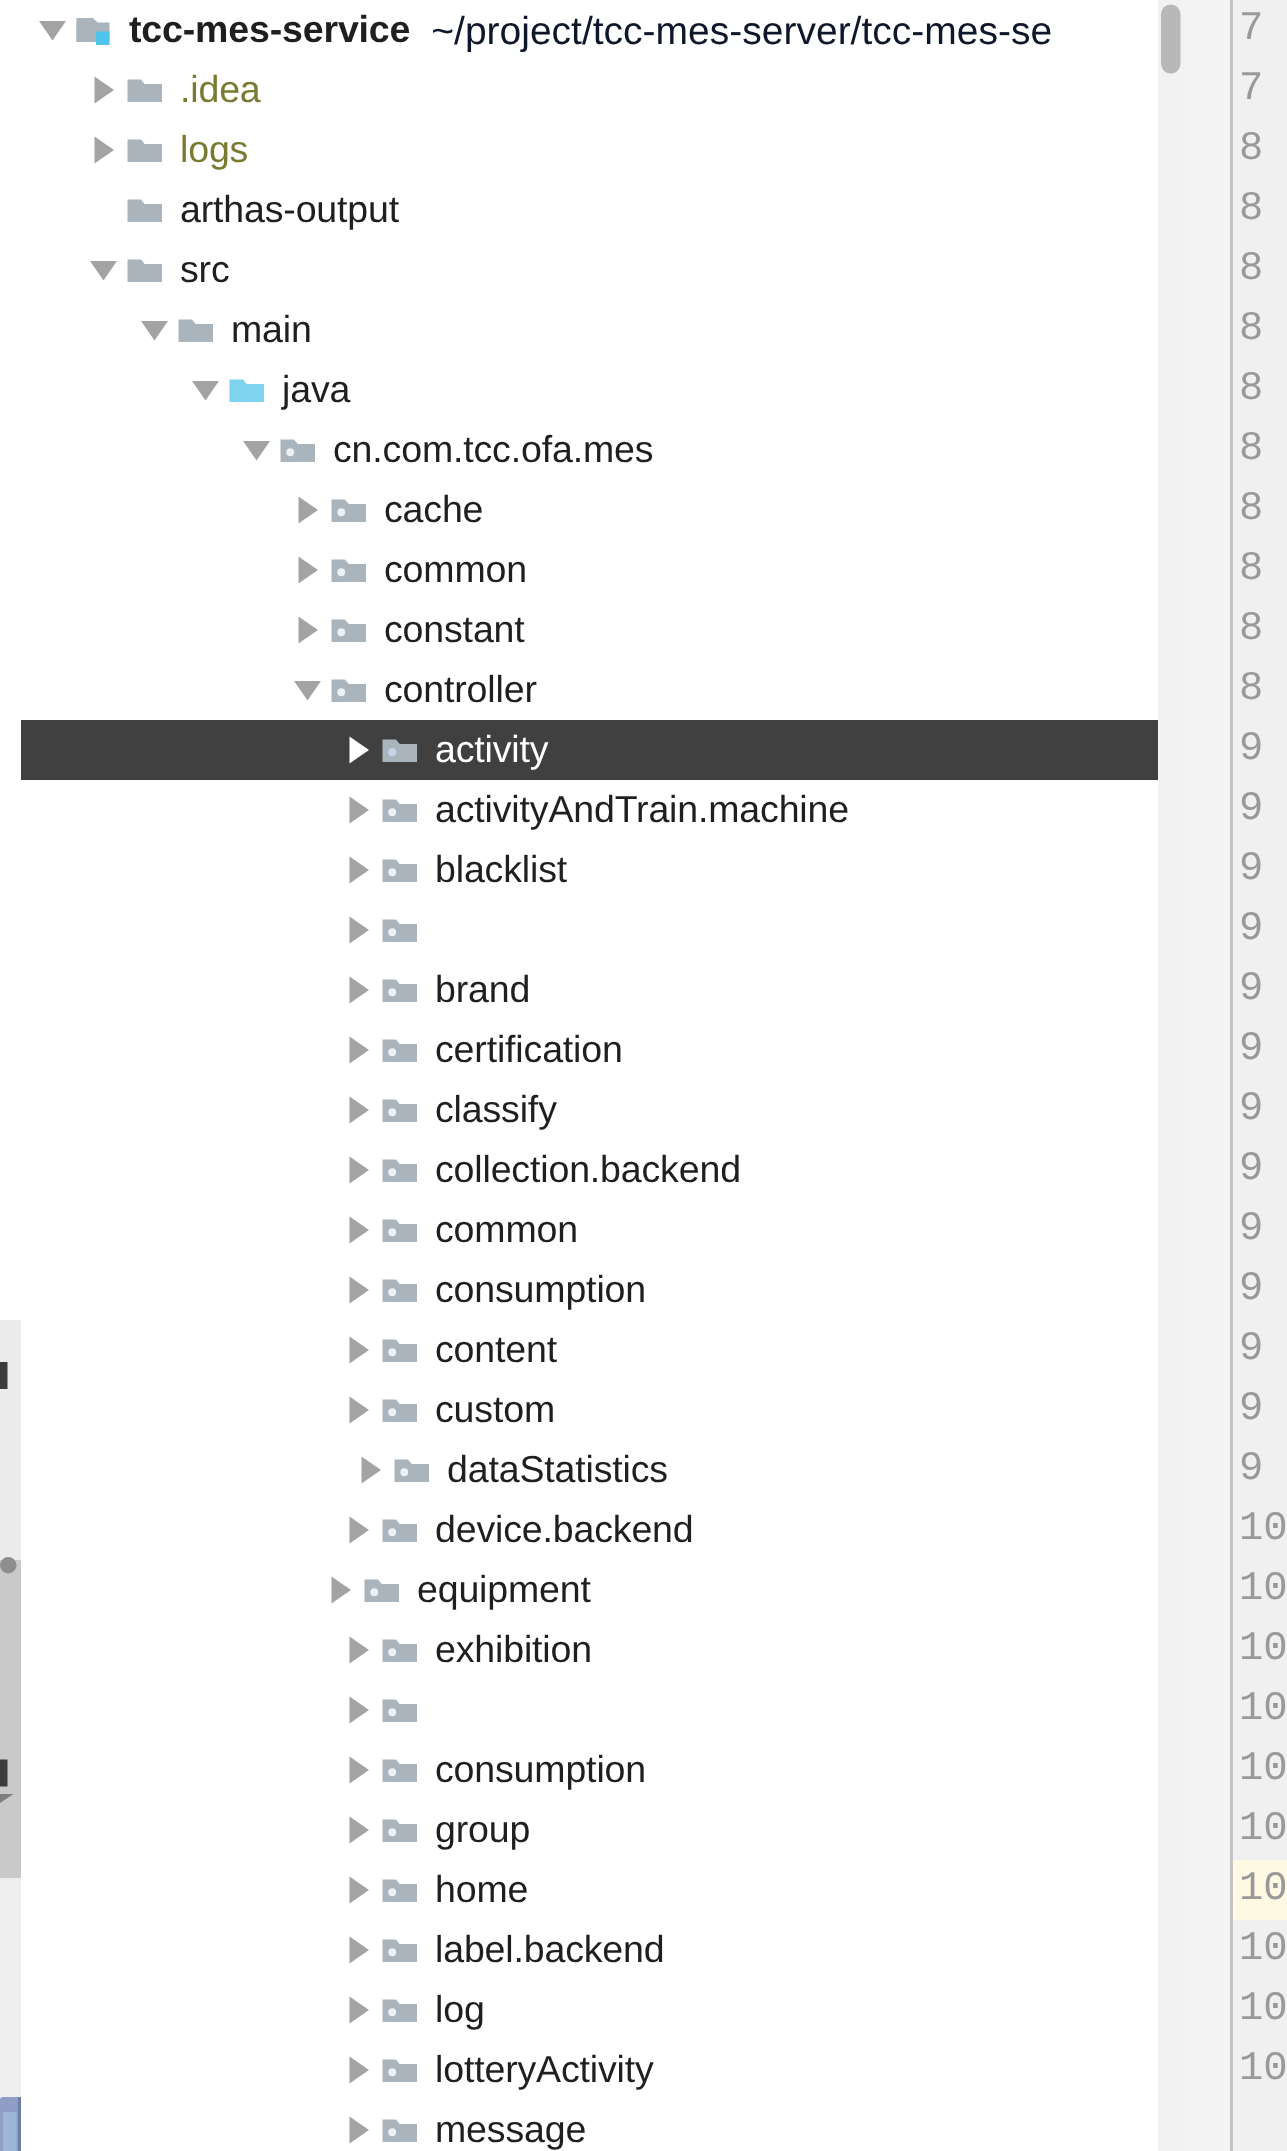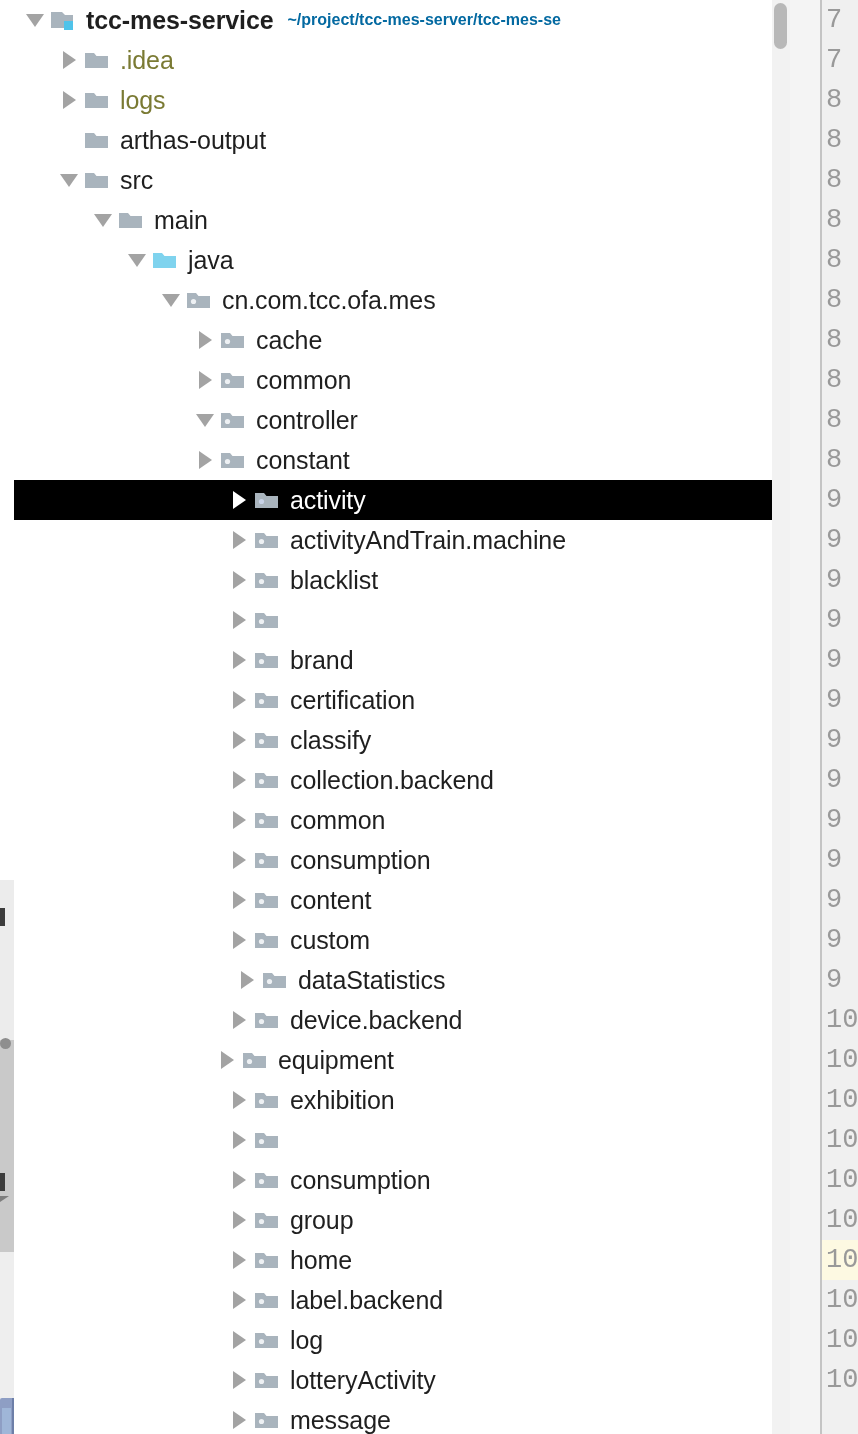--- a/index.html
+++ b/index.html
@@ -31,21 +31,21 @@
 
   
   .tree-panel{
     position:absolute;left:14px;top:0;width:776px;height:1434px;
     background:#ffffff;overflow:hidden;
   }
   .row{
     position:relative;height:40px;line-height:40px;white-space:nowrap;
     font-size:25px;color:#1f1f1f;
   }
-  .row.selected{background:#000000;}
+  .row.selected{background:#404040;}
   .row.selected .lbl,.row.selected .path{color:#ffffff;}
   .row-inner{position:absolute;left:0;top:0;height:40px;display:flex;align-items:center;}
 
   .twisty{
     width:26px;height:40px;flex:0 0 26px;position:relative;
   }
   .twisty i{position:absolute;left:7px;top:50%;display:block;}
   .twisty.closed i{
     width:0;height:0;margin-top:-9px;
     border-left:13px solid #a3a3a3;
@@ -57,21 +57,21 @@
     border-left:9px solid transparent;border-right:9px solid transparent;
   }
   .row.selected .twisty.closed i{border-left-color:#ffffff;}
 
   .ico{width:34px;height:40px;flex:0 0 34px;position:relative;}
   .ico svg{position:absolute;left:2px;top:9px;}
 
   .lbl{font-size:25px;color:#1f1f1f;padding-left:4px;letter-spacing:-0.1px;}
   .lbl.bold{font-weight:bold;}
   .lbl.excluded{color:#7a7a33;}
-  .path{font-size:16px;color:#0369a1;padding-left:14px;font-weight:bold;}
+  .path{font-size:26px;color:#0f172a;padding-left:14px;}
 
   
   .tree-scroll-track{position:absolute;right:0;top:0;width:18px;height:1434px;background:#f2f2f2;}
   .tree-scroll-thumb{position:absolute;right:3px;top:3px;width:13px;height:46px;
                      background:#b8b8b8;border-radius:7px;}
 
   
   .gutter{position:absolute;left:790px;top:0;width:68px;height:1434px;background:#f0f0f0;}
   .gutter-sep{position:absolute;left:30px;top:0;width:2px;height:1434px;background:#c4c4c4;}
   .gutter-numbers{position:absolute;left:32px;top:0;width:36px;height:1434px;overflow:hidden;}
@@ -229,44 +229,44 @@
               <svg width="30" height="24" viewBox="0 0 30 24">
                 <path d="M1 4h9l2.5 3H24v12H1z" fill="#a9b4bd"></path>
                 <circle cx="7.5" cy="12.5" r="2.6" fill="#eef1f4"></circle>
               </svg>
             </span>
             <span class="lbl">common</span>
           </div>
         </div>
         <div class="row">
           <div class="row-inner" style="left: 178px;">
+            <span class="twisty closed">
+              <i></i>
+            </span>
+            <span class="ico">
+              <svg width="30" height="24" viewBox="0 0 30 24">
+                <path d="M1 4h9l2.5 3H24v12H1z" fill="#a9b4bd"></path>
+                <circle cx="7.5" cy="12.5" r="2.6" fill="#eef1f4"></circle>
+              </svg>
+            </span>
+            <span class="lbl">constant</span>
+          </div>
+        </div>
+        <div class="row">
+          <div class="row-inner" style="left: 178px;">
             <span class="twisty open">
               <i></i>
             </span>
             <span class="ico">
               <svg width="30" height="24" viewBox="0 0 30 24">
                 <path d="M1 4h9l2.5 3H24v12H1z" fill="#a9b4bd"></path>
                 <circle cx="7.5" cy="12.5" r="2.6" fill="#eef1f4"></circle>
               </svg>
             </span>
             <span class="lbl">controller</span>
-          </div>
-        </div>
-        <div class="row">
-          <div class="row-inner" style="left: 178px;">
-            <span class="twisty closed">
-              <i></i>
-            </span>
-            <span class="ico">
-              <svg width="30" height="24" viewBox="0 0 30 24">
-                <path d="M1 4h9l2.5 3H24v12H1z" fill="#a9b4bd"></path>
-                <circle cx="7.5" cy="12.5" r="2.6" fill="#eef1f4"></circle>
-              </svg>
-            </span>
-            <span class="lbl">constant</span>
           </div>
         </div>
         <div class="row selected">
           <div class="row-inner" style="left: 212px;">
             <span class="twisty closed">
               <i></i>
             </span>
             <span class="ico">
               <svg width="30" height="24" viewBox="0 0 30 24">
                 <path d="M1 4h9l2.5 3H24v12H1z" fill="#a9b4bd"></path>

